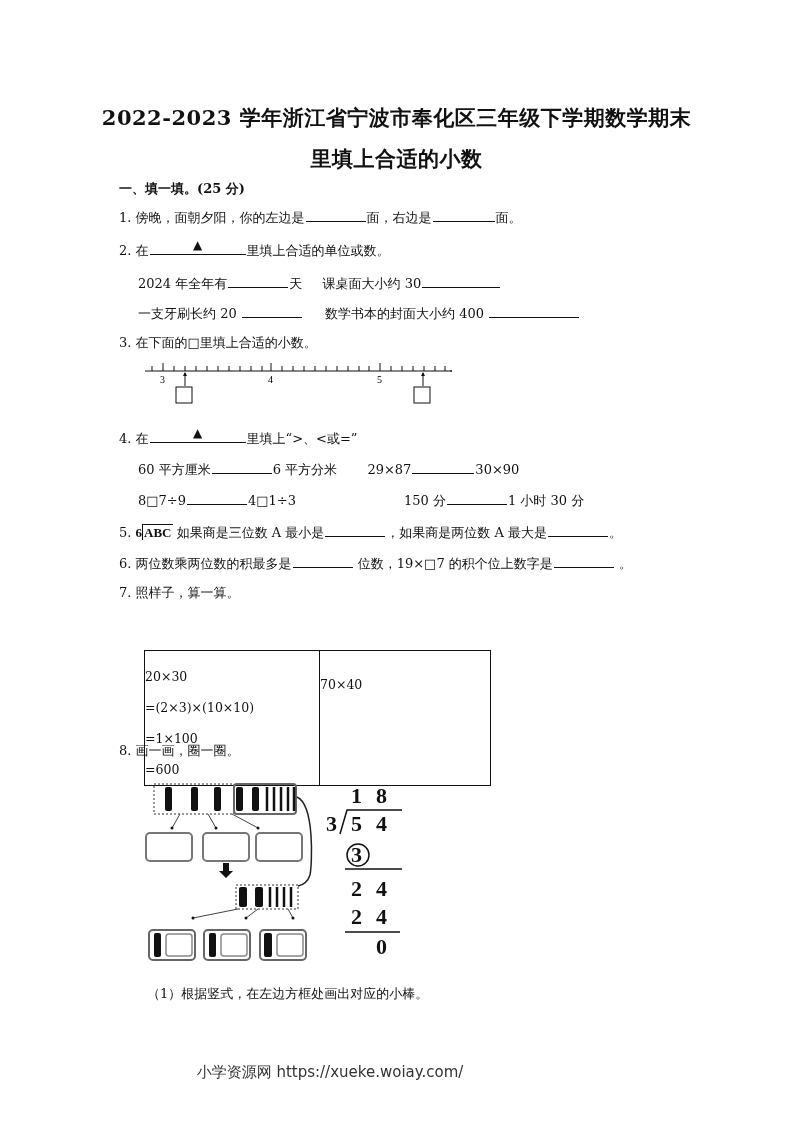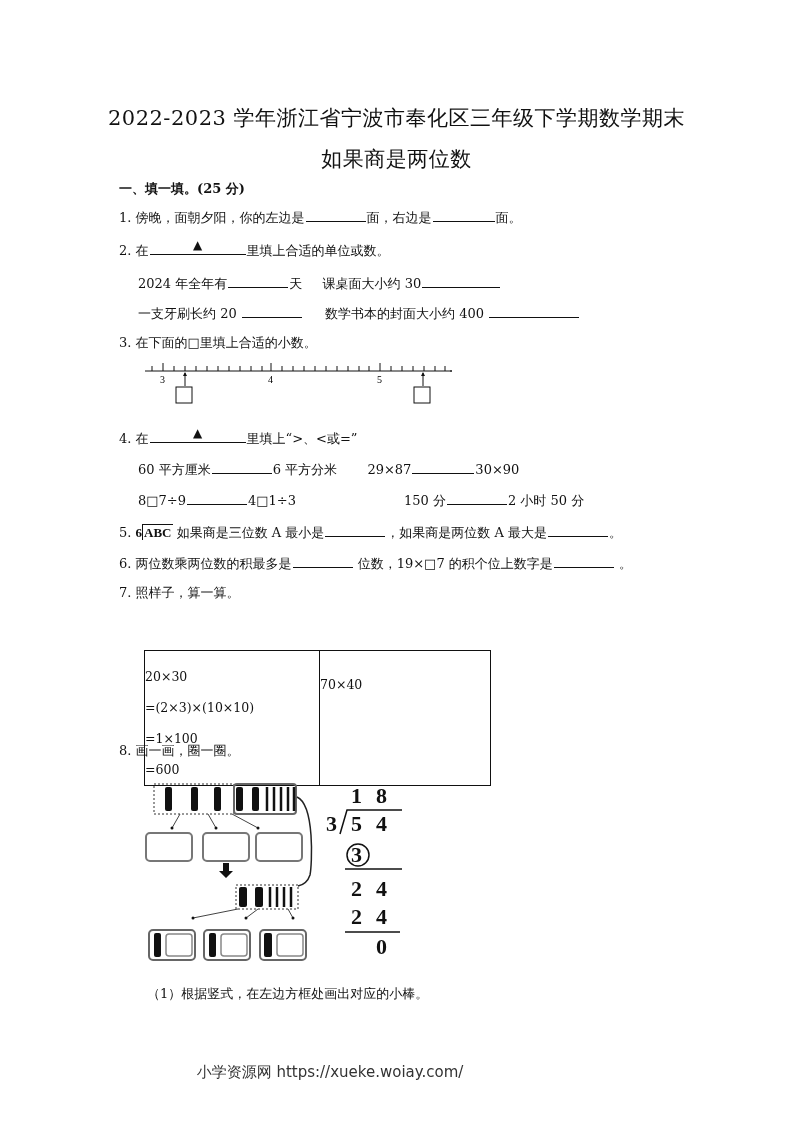--- a/index.html
+++ b/index.html
@@ -1,35 +1,35 @@
 <!DOCTYPE html>
 <html><head>
 <meta charset="utf-8">
 <style>
   html,body{margin:0;padding:0;background:#fff;}
   body{width:793px;height:1122px;position:relative;overflow:hidden;color:#111;
        font-family:"DejaVu Serif","Liberation Serif",serif;}
   .abs{position:absolute;}
-  .title{left:0;width:793px;text-align:center;font-weight:normal;font-size:21px;letter-spacing:0.5px;}
+  .title{left:0;width:793px;text-align:center;font-weight:bold;font-size:21px;letter-spacing:0.5px;}
   .sec{font-weight:bold;font-size:13px;text-align:center;}
   .line{font-size:13px;white-space:nowrap;}
   .blank{display:inline-block;border-bottom:1px solid #111;height:14px;vertical-align:baseline;margin:0 1px;}
   .tri{display:inline-block;position:relative;}
   .tri span{position:absolute;left:50%;top:-2px;transform:translateX(-50%);font-size:12px;}
   table.ex{border-collapse:collapse;margin-top:44px;}
   table.ex td{border:1px solid #111;vertical-align:top;font-size:12.5px;padding:0;}
   .footer{left:0;width:660px;text-align:center;font-family:"DejaVu Sans","Liberation Sans",sans-serif;font-size:15px;color:#333;}
   .frac{display:inline-block;font-weight:bold;font-family:"Liberation Serif",serif;text-align:center;}
   .frac .bar{border-top:1px solid #111;border-left:1px solid #111;padding:0 1px;}
 </style>
 </head>
 <body>
 
 <div class="abs title" style="top:104px;">2022-2023 学年浙江省宁波市奉化区三年级下学期数学期末</div>
-<div class="abs title" style="top:145px;">如果商是两位数</div>
+<div class="abs title" style="top:145px;">里填上合适的小数</div>
 
 <div class="abs sec" style="left:119px;top:180px;">一、填一填。(25 分)</div>
 
 <div class="abs line" style="left:119px;top:207px;">
   <span>1.</span>
   <span>傍晚，面朝夕阳，你的左边是</span><span class="blank" style="width:60px"></span><span>面，右边是</span><span class="blank" style="width:62px"></span><span>面。</span>
 </div>
 
 <div class="abs line" style="left:119px;top:240px;">
   <span>2.</span>
@@ -102,21 +102,21 @@
 </div>
 <div class="abs line" style="left:138px;top:459px;">
   <span>60 平方厘米</span><span class="blank" style="width:60px"></span><span>6 平方分米</span>
   <span style="display:inline-block;width:22px"></span>
   <span>29×87</span><span class="blank" style="width:62px"></span><span>30×90</span>
 </div>
 <div class="abs line" style="left:138px;top:490px;">
   <span>8□7÷9</span><span class="blank" style="width:60px"></span><span>4□1÷3</span>
 </div>
 <div class="abs line" style="left:404px;top:490px;">
-  <span>150 分</span><span class="blank" style="width:60px"></span><span>2 小时 50 分</span>
+  <span>150 分</span><span class="blank" style="width:60px"></span><span>1 小时 30 分</span>
 </div>
 
 <div class="abs line" style="left:119px;top:522px;">
   <span>5.</span>
   <span class="frac"><span>6</span><span class="bar">ABC</span></span>
   <span>如果商是三位数 A 最小是</span><span class="blank" style="width:60px"></span><span>，如果商是两位数 A 最大是</span><span class="blank" style="width:60px"></span><span>。</span>
 </div>
 
 <div class="abs line" style="left:119px;top:553px;text-align:center;">
   <span>6.</span>

